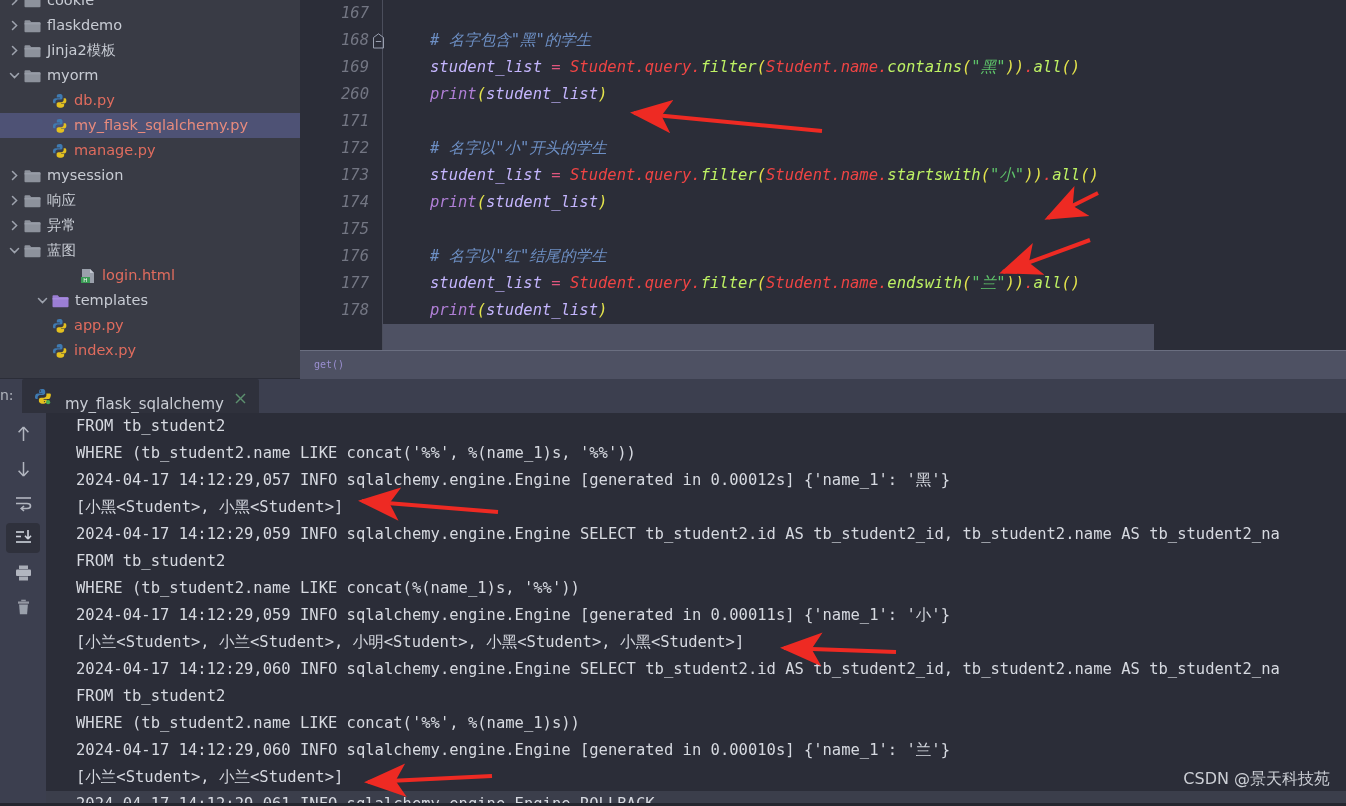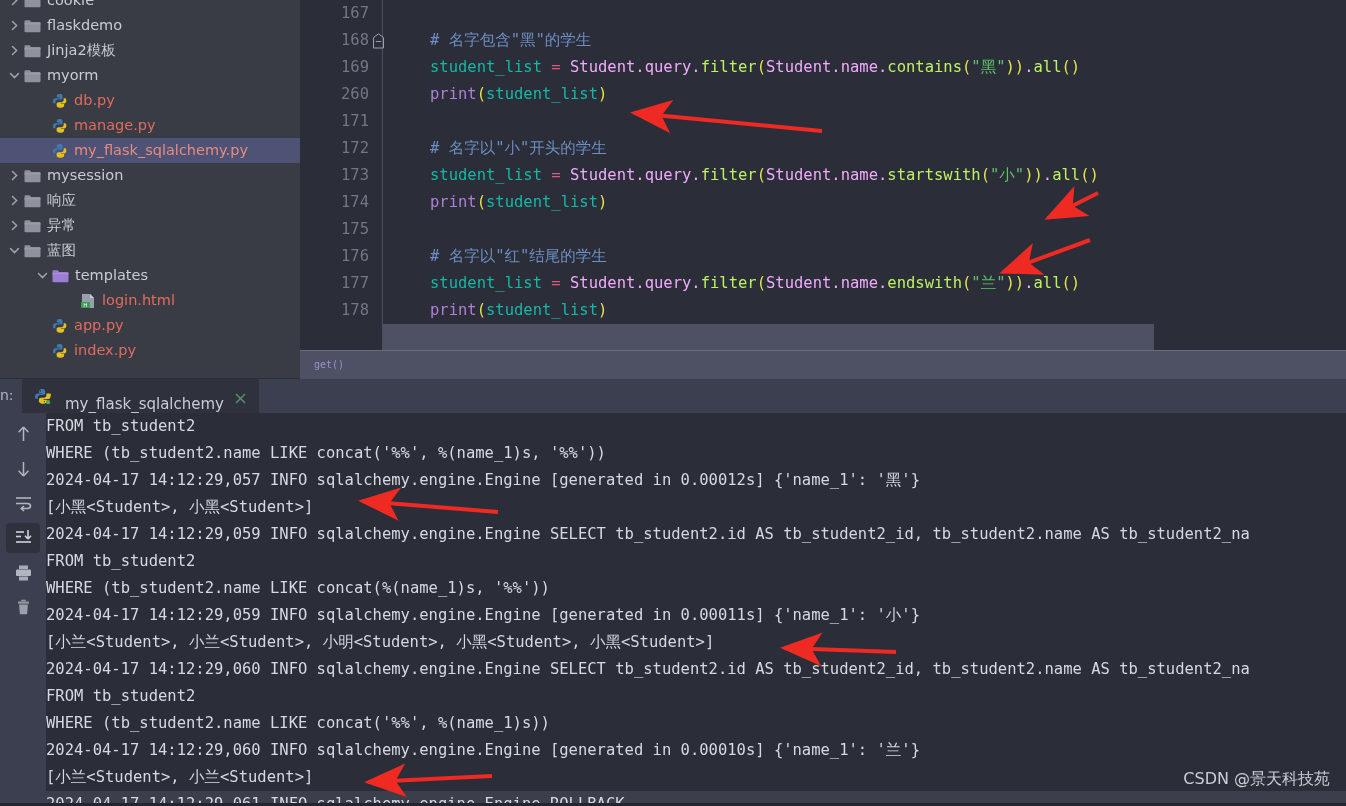--- a/index.html
+++ b/index.html
@@ -36,20 +36,21 @@
   .lbl-sel { color: #e88b7d; }
   #tree-track {
     position:absolute; left: 288px; top:0; width: 8px; height: 378px;
     background: transparent;
   }
 
   
   #editor {
     position: absolute; left: 300px; top: 0; width: 854px; height: 350px;
     background: #2b2d38;
+    font-style: italic;
   }
   #gutter {
     position: absolute; left: 0; top: 0; width: 83px; height: 350px;
     background: #2b2d38;
   }
   .gutter-line {
     height: 27px; line-height: 27px; text-align: right;
     padding-right: 14px; color: #737683; font-size: 15.5px;
     font-family: "DejaVu Sans Mono", "Liberation Mono", monospace;
   }
@@ -62,28 +63,28 @@
     position:absolute; left: 72px; top: 33px; width: 13px; height: 16px;
   }
   #code {
     position: absolute; left: 83px; top: 0; right: 0; height: 350px;
     font-family: "DejaVu Sans Mono", "Liberation Mono", monospace;
     font-size: 15.5px; white-space: pre;
   }
   .code-line { height: 27px; line-height: 27px; padding-left: 47px; }
   .code-line.current-line { background: #4e5163; }
   .c-comment { color: #6d8fc4; }
-  .c-var     { color: #14b8a6; }
+  .c-var     { color: #c4b5fd; }
   .c-op      { color: #e0567e; }
   .c-fn      { color: #bef264; }
   .c-paren1  { color: #e3e34c; }
   .c-paren2  { color: #e3e34c; }
   .c-str     { color: #5fc46a; }
   .c-kw      { color: #b07fd6; }
-  .c-plain   { color: #f0abfc; }
+  .c-plain   { color: #ef4444; }
   #editor-bottom-line {
     position:absolute; left:0; top:350px; width:1046px; height:1px;
     background:#6a6e80;
   }
   #completion-strip {
     position:absolute; left:300px; top:351px; width:1046px; height:28px;
     background:#4e5163;
   }
   #completion-strip .cs-text {
     padding-left:14px; line-height:28px; font-size:10px; color:#9a8fd0;
@@ -124,21 +125,21 @@
     display:flex; align-items:center; justify-content:center;
     border-radius:4px;
   }
   .tb-btn.active { background:#2f313c; }
   #console-text {
     position:absolute; left:46px; top:0; right:0; height:393px;
     font-family:"DejaVu Sans Mono","Liberation Mono",monospace;
     font-size:15.5px; color:#d6d9e0; white-space:pre; overflow:hidden;
     background:#2b2d38;
   }
-  .con-line { height:27px; line-height:27px; padding-left:0; }
+  .con-line { height:27px; line-height:27px; padding-left:30px; }
   .con-line.highlight { background:#3b3e4b; }
 
   
   .arrow-svg { position:absolute; pointer-events:none; }
 
   
   #watermark {
     position:absolute; right:16px; bottom:16px;
     color:#d9dce2; font-size:16px; opacity:0.92;
     font-family:"DejaVu Sans","Liberation Sans",sans-serif;
@@ -219,41 +220,41 @@
           <span class="spacer" style="width: 36px;"></span>
           <span class="chev"><span style="display:inline-block;width:13px"></span></span>
           <span class="ic">
             <svg width="16" height="16" viewBox="0 0 17 17">
               <path d="M8.2 1 C5.6 1 5.1 2 5.1 3.3 L5.1 4.9 L8.4 4.9 L8.4 5.5 L3.8 5.5 C2.4 5.5 1.4 6.3 1.1 8 C0.8 9.9 1.1 11 2.5 11 L3.7 11 L3.7 9.3 C3.7 7.9 4.9 6.9 6.2 6.9 L9.2 6.9 C10.3 6.9 11.2 6.1 11.2 5 L11.2 3.3 C11.2 2.2 10.3 1.3 9.2 1.1 Z" fill="#3f7ab1"></path>
               <path d="M12.4 5.5 L12.4 7.2 C12.4 8.6 11.2 9.7 9.9 9.7 L6.9 9.7 C5.8 9.7 4.9 10.6 4.9 11.6 L4.9 13.3 C4.9 14.4 5.9 15.1 6.9 15.4 C8.2 15.8 9.4 15.8 10.9 15.4 C11.9 15.1 12.9 14.5 12.9 13.3 L12.9 11.7 L9.6 11.7 L9.6 11.1 L13.2 11.1 C14.4 11.1 15 10.2 15.2 8.8 C15.4 7.4 15.2 6.1 14.2 5.5 Z" fill="#e3c020"></path>
             </svg>
           </span>
           <span class="tree-label lbl-py">db.py</span>
         </div>
-        <div class="tree-row">
+        <div class="tree-row selected">
           <span class="spacer" style="width: 36px;"></span>
           <span class="chev"><span style="display:inline-block;width:13px"></span></span>
           <span class="ic">
             <svg width="16" height="16" viewBox="0 0 17 17">
               <path d="M8.2 1 C5.6 1 5.1 2 5.1 3.3 L5.1 4.9 L8.4 4.9 L8.4 5.5 L3.8 5.5 C2.4 5.5 1.4 6.3 1.1 8 C0.8 9.9 1.1 11 2.5 11 L3.7 11 L3.7 9.3 C3.7 7.9 4.9 6.9 6.2 6.9 L9.2 6.9 C10.3 6.9 11.2 6.1 11.2 5 L11.2 3.3 C11.2 2.2 10.3 1.3 9.2 1.1 Z" fill="#3f7ab1"></path>
               <path d="M12.4 5.5 L12.4 7.2 C12.4 8.6 11.2 9.7 9.9 9.7 L6.9 9.7 C5.8 9.7 4.9 10.6 4.9 11.6 L4.9 13.3 C4.9 14.4 5.9 15.1 6.9 15.4 C8.2 15.8 9.4 15.8 10.9 15.4 C11.9 15.1 12.9 14.5 12.9 13.3 L12.9 11.7 L9.6 11.7 L9.6 11.1 L13.2 11.1 C14.4 11.1 15 10.2 15.2 8.8 C15.4 7.4 15.2 6.1 14.2 5.5 Z" fill="#e3c020"></path>
             </svg>
           </span>
-          <span class="tree-label lbl-py">manage.py</span>
-        </div>
-        <div class="tree-row selected">
+          <span class="tree-label lbl-sel">my_flask_sqlalchemy.py</span>
+        </div>
+        <div class="tree-row">
           <span class="spacer" style="width: 36px;"></span>
           <span class="chev"><span style="display:inline-block;width:13px"></span></span>
           <span class="ic">
             <svg width="16" height="16" viewBox="0 0 17 17">
               <path d="M8.2 1 C5.6 1 5.1 2 5.1 3.3 L5.1 4.9 L8.4 4.9 L8.4 5.5 L3.8 5.5 C2.4 5.5 1.4 6.3 1.1 8 C0.8 9.9 1.1 11 2.5 11 L3.7 11 L3.7 9.3 C3.7 7.9 4.9 6.9 6.2 6.9 L9.2 6.9 C10.3 6.9 11.2 6.1 11.2 5 L11.2 3.3 C11.2 2.2 10.3 1.3 9.2 1.1 Z" fill="#3f7ab1"></path>
               <path d="M12.4 5.5 L12.4 7.2 C12.4 8.6 11.2 9.7 9.9 9.7 L6.9 9.7 C5.8 9.7 4.9 10.6 4.9 11.6 L4.9 13.3 C4.9 14.4 5.9 15.1 6.9 15.4 C8.2 15.8 9.4 15.8 10.9 15.4 C11.9 15.1 12.9 14.5 12.9 13.3 L12.9 11.7 L9.6 11.7 L9.6 11.1 L13.2 11.1 C14.4 11.1 15 10.2 15.2 8.8 C15.4 7.4 15.2 6.1 14.2 5.5 Z" fill="#e3c020"></path>
             </svg>
           </span>
-          <span class="tree-label lbl-sel">my_flask_sqlalchemy.py</span>
+          <span class="tree-label lbl-py">manage.py</span>
         </div>
         <div class="tree-row">
           <span class="spacer" style="width: 8px;"></span>
           <span class="chev">
             <svg width="13" height="13" viewBox="0 0 13 13">
               <path d="M4.5 2.5 L8.6 6.5 L4.5 10.5" stroke="#9ea3ae" stroke-width="1.5" fill="none" stroke-linecap="round"></path>
             </svg>
           </span>
           <span class="ic">
             <svg width="17" height="14" viewBox="0 0 17 14">
@@ -300,48 +301,48 @@
               <path d="M2.5 4.5 L6.5 8.6 L10.5 4.5" stroke="#9ea3ae" stroke-width="1.5" fill="none" stroke-linecap="round"></path>
             </svg>
           </span>
           <span class="ic">
             <svg width="17" height="14" viewBox="0 0 17 14">
               <path d="M0.5 2.2 A1 1 0 0 1 1.5 1.2 L5.7 1.2 L7.2 3 L15.5 3 A1 1 0 0 1 16.5 4 L16.5 12.3 A1 1 0 0 1 15.5 13.3 L1.5 13.3 A1 1 0 0 1 0.5 12.3 Z" fill="#8d929c"></path>
               <rect x="0.5" y="4.2" width="16" height="1.2" fill="#9ba0ab"></rect>
             </svg>
           </span>
           <span class="tree-label lbl-folder">蓝图</span>
-        </div>
-        <div class="tree-row">
-          <span class="spacer" style="width: 36px;"></span>
-          <span class="chev">
-            <svg width="13" height="13" viewBox="0 0 13 13">
-              <path d="M2.5 4.5 L6.5 8.6 L10.5 4.5" stroke="#9ea3ae" stroke-width="1.5" fill="none" stroke-linecap="round"></path>
-            </svg>
-          </span>
-          <span class="ic">
-            <svg width="17" height="14" viewBox="0 0 17 14">
-              <path d="M0.5 2.2 A1 1 0 0 1 1.5 1.2 L5.7 1.2 L7.2 3 L15.5 3 A1 1 0 0 1 16.5 4 L16.5 12.3 A1 1 0 0 1 15.5 13.3 L1.5 13.3 A1 1 0 0 1 0.5 12.3 Z" fill="#9b7ed4"></path>
-              <rect x="0.5" y="4.2" width="16" height="1.2" fill="#ab90e0"></rect>
-            </svg>
-          </span>
-          <span class="tree-label lbl-folder">templates</span>
         </div>
         <div class="tree-row">
           <span class="spacer" style="width: 64px;"></span>
           <span class="chev"><span style="display:inline-block;width:13px"></span></span>
           <span class="ic">
             <svg width="16" height="16" viewBox="0 0 16 16">
               <path d="M2 1 L10 1 L14 5 L14 15 L2 15 Z" fill="#9aa0ab"></path>
               <path d="M10 1 L14 5 L10 5 Z" fill="#c3c8d2"></path>
               <rect x="1" y="9" width="9" height="6" fill="#3a9c55"></rect>
               <text x="3.2" y="14" font-size="5.6" fill="#fff" font-family="DejaVu Sans, sans-serif">H</text>
             </svg>
           </span>
           <span class="tree-label lbl-py">login.html</span>
+        </div>
+        <div class="tree-row">
+          <span class="spacer" style="width: 36px;"></span>
+          <span class="chev">
+            <svg width="13" height="13" viewBox="0 0 13 13">
+              <path d="M2.5 4.5 L6.5 8.6 L10.5 4.5" stroke="#9ea3ae" stroke-width="1.5" fill="none" stroke-linecap="round"></path>
+            </svg>
+          </span>
+          <span class="ic">
+            <svg width="17" height="14" viewBox="0 0 17 14">
+              <path d="M0.5 2.2 A1 1 0 0 1 1.5 1.2 L5.7 1.2 L7.2 3 L15.5 3 A1 1 0 0 1 16.5 4 L16.5 12.3 A1 1 0 0 1 15.5 13.3 L1.5 13.3 A1 1 0 0 1 0.5 12.3 Z" fill="#9b7ed4"></path>
+              <rect x="0.5" y="4.2" width="16" height="1.2" fill="#ab90e0"></rect>
+            </svg>
+          </span>
+          <span class="tree-label lbl-folder">templates</span>
         </div>
         <div class="tree-row">
           <span class="spacer" style="width: 36px;"></span>
           <span class="chev"><span style="display:inline-block;width:13px"></span></span>
           <span class="ic">
             <svg width="16" height="16" viewBox="0 0 17 17">
               <path d="M8.2 1 C5.6 1 5.1 2 5.1 3.3 L5.1 4.9 L8.4 4.9 L8.4 5.5 L3.8 5.5 C2.4 5.5 1.4 6.3 1.1 8 C0.8 9.9 1.1 11 2.5 11 L3.7 11 L3.7 9.3 C3.7 7.9 4.9 6.9 6.2 6.9 L9.2 6.9 C10.3 6.9 11.2 6.1 11.2 5 L11.2 3.3 C11.2 2.2 10.3 1.3 9.2 1.1 Z" fill="#3f7ab1"></path>
               <path d="M12.4 5.5 L12.4 7.2 C12.4 8.6 11.2 9.7 9.9 9.7 L6.9 9.7 C5.8 9.7 4.9 10.6 4.9 11.6 L4.9 13.3 C4.9 14.4 5.9 15.1 6.9 15.4 C8.2 15.8 9.4 15.8 10.9 15.4 C11.9 15.1 12.9 14.5 12.9 13.3 L12.9 11.7 L9.6 11.7 L9.6 11.1 L13.2 11.1 C14.4 11.1 15 10.2 15.2 8.8 C15.4 7.4 15.2 6.1 14.2 5.5 Z" fill="#e3c020"></path>
             </svg>
           </span>

